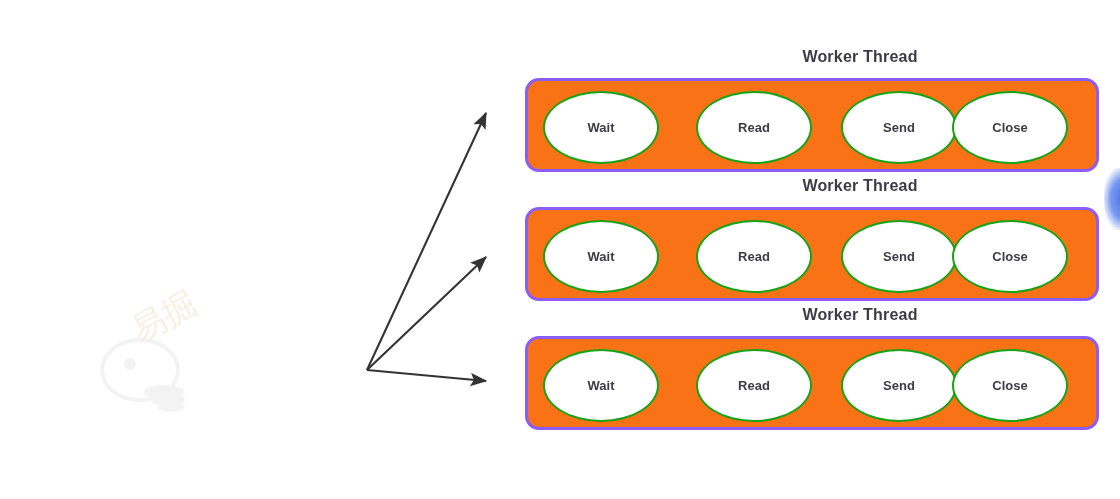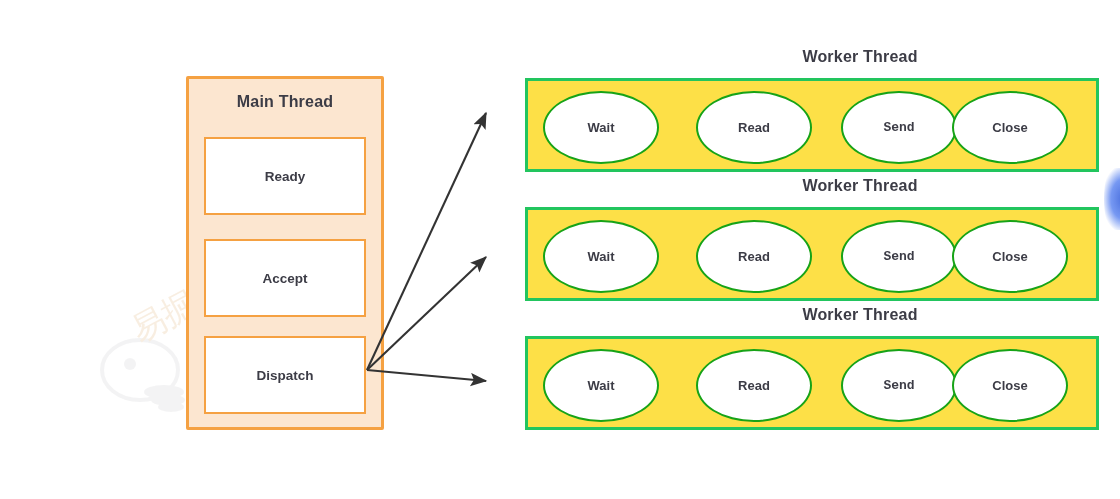--- a/index.html
+++ b/index.html
@@ -80,44 +80,44 @@
     color: #3c3c46;
     letter-spacing: 0.2px;
     height: 26px;
     line-height: 26px;
   }
   .worker-box {
     position: relative;
     width: 574px;
     height: 94px;
     box-sizing: border-box;
-    background: #fde047;
-    border: 3px solid #22c55e;
-    border-radius: 0;
+    background: #f97316;
+    border: 3px solid #8b5cf6;
+    border-radius: 14px;
     margin-top: 8px;
   }
   .task-ellipse {
     position: absolute;
     top: 10px;
     width: 116px;
     height: 73px;
     box-sizing: border-box;
     background: #ffffff;
     border: 2.5px solid #17a317;
     border-radius: 50%;
     display: flex;
     align-items: center;
     justify-content: center;
     font-size: 13px;
     font-weight: bold;
     color: #3c3c46;
   }
   .task-ellipse.t0 { left: 15px; }
   .task-ellipse.t1 { left: 168px; }
-  .task-ellipse.t2 { left: 313px; font-family: Liberation Mono, monospace; }
+  .task-ellipse.t2 { left: 313px; }
   .task-ellipse.t3 { left: 424px; }
 
   
   .arrow-layer {
     position: absolute;
     left: 0;
     top: 0;
     width: 1120px;
     height: 499px;
     pointer-events: none;
@@ -170,29 +170,20 @@
       <circle cx="38" cy="72" r="6" fill="#b9b9bd"></circle>
       <g fill="#b9b9bd">
         <ellipse cx="72" cy="100" rx="20" ry="7"></ellipse>
         <ellipse cx="76" cy="108" rx="17" ry="6"></ellipse>
         <ellipse cx="79" cy="115" rx="13" ry="5"></ellipse>
       </g>
     </svg>
     <div class="wm-cjk">易掘</div>
   </div>
 
-  <div class="main-thread">
-    <div class="main-thread-title">Main Thread</div>
-
-    <div class="stage-box s0">Ready</div>
-
-    <div class="stage-box s1">Accept</div>
-
-    <div class="stage-box s2">Dispatch</div>
-  </div>
 
   <div class="worker-group w0">
     <div class="worker-title">Worker Thread</div>
     <div class="worker-box">
       <div class="task-ellipse t0">Wait</div>
       <div class="task-ellipse t1">Read</div>
       <div class="task-ellipse t2">Send</div>
       <div class="task-ellipse t3">Close</div>
     </div>
   </div>

